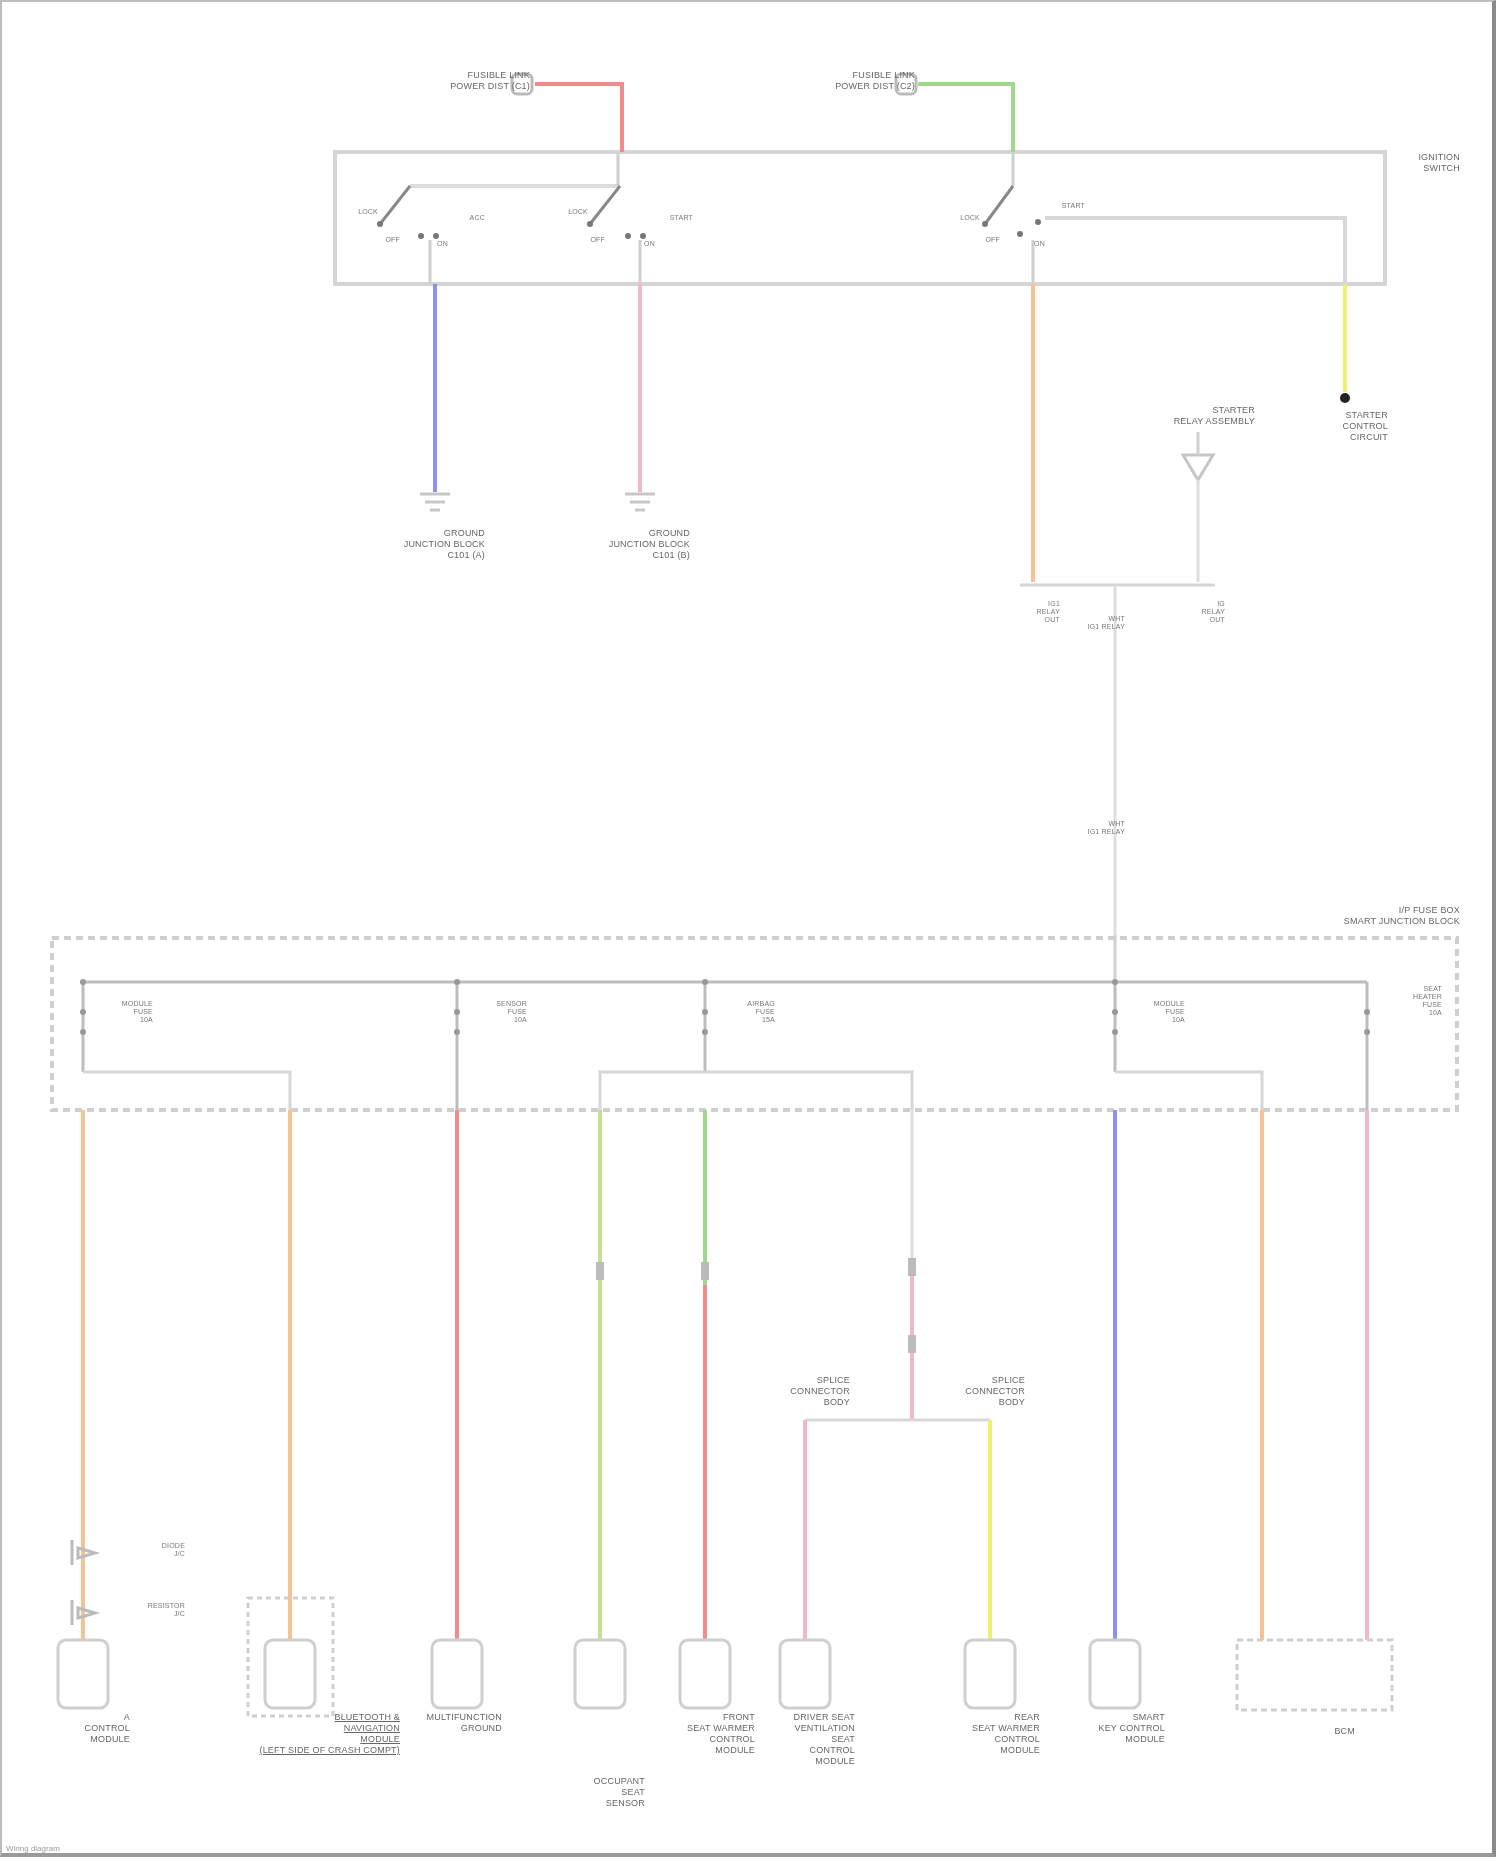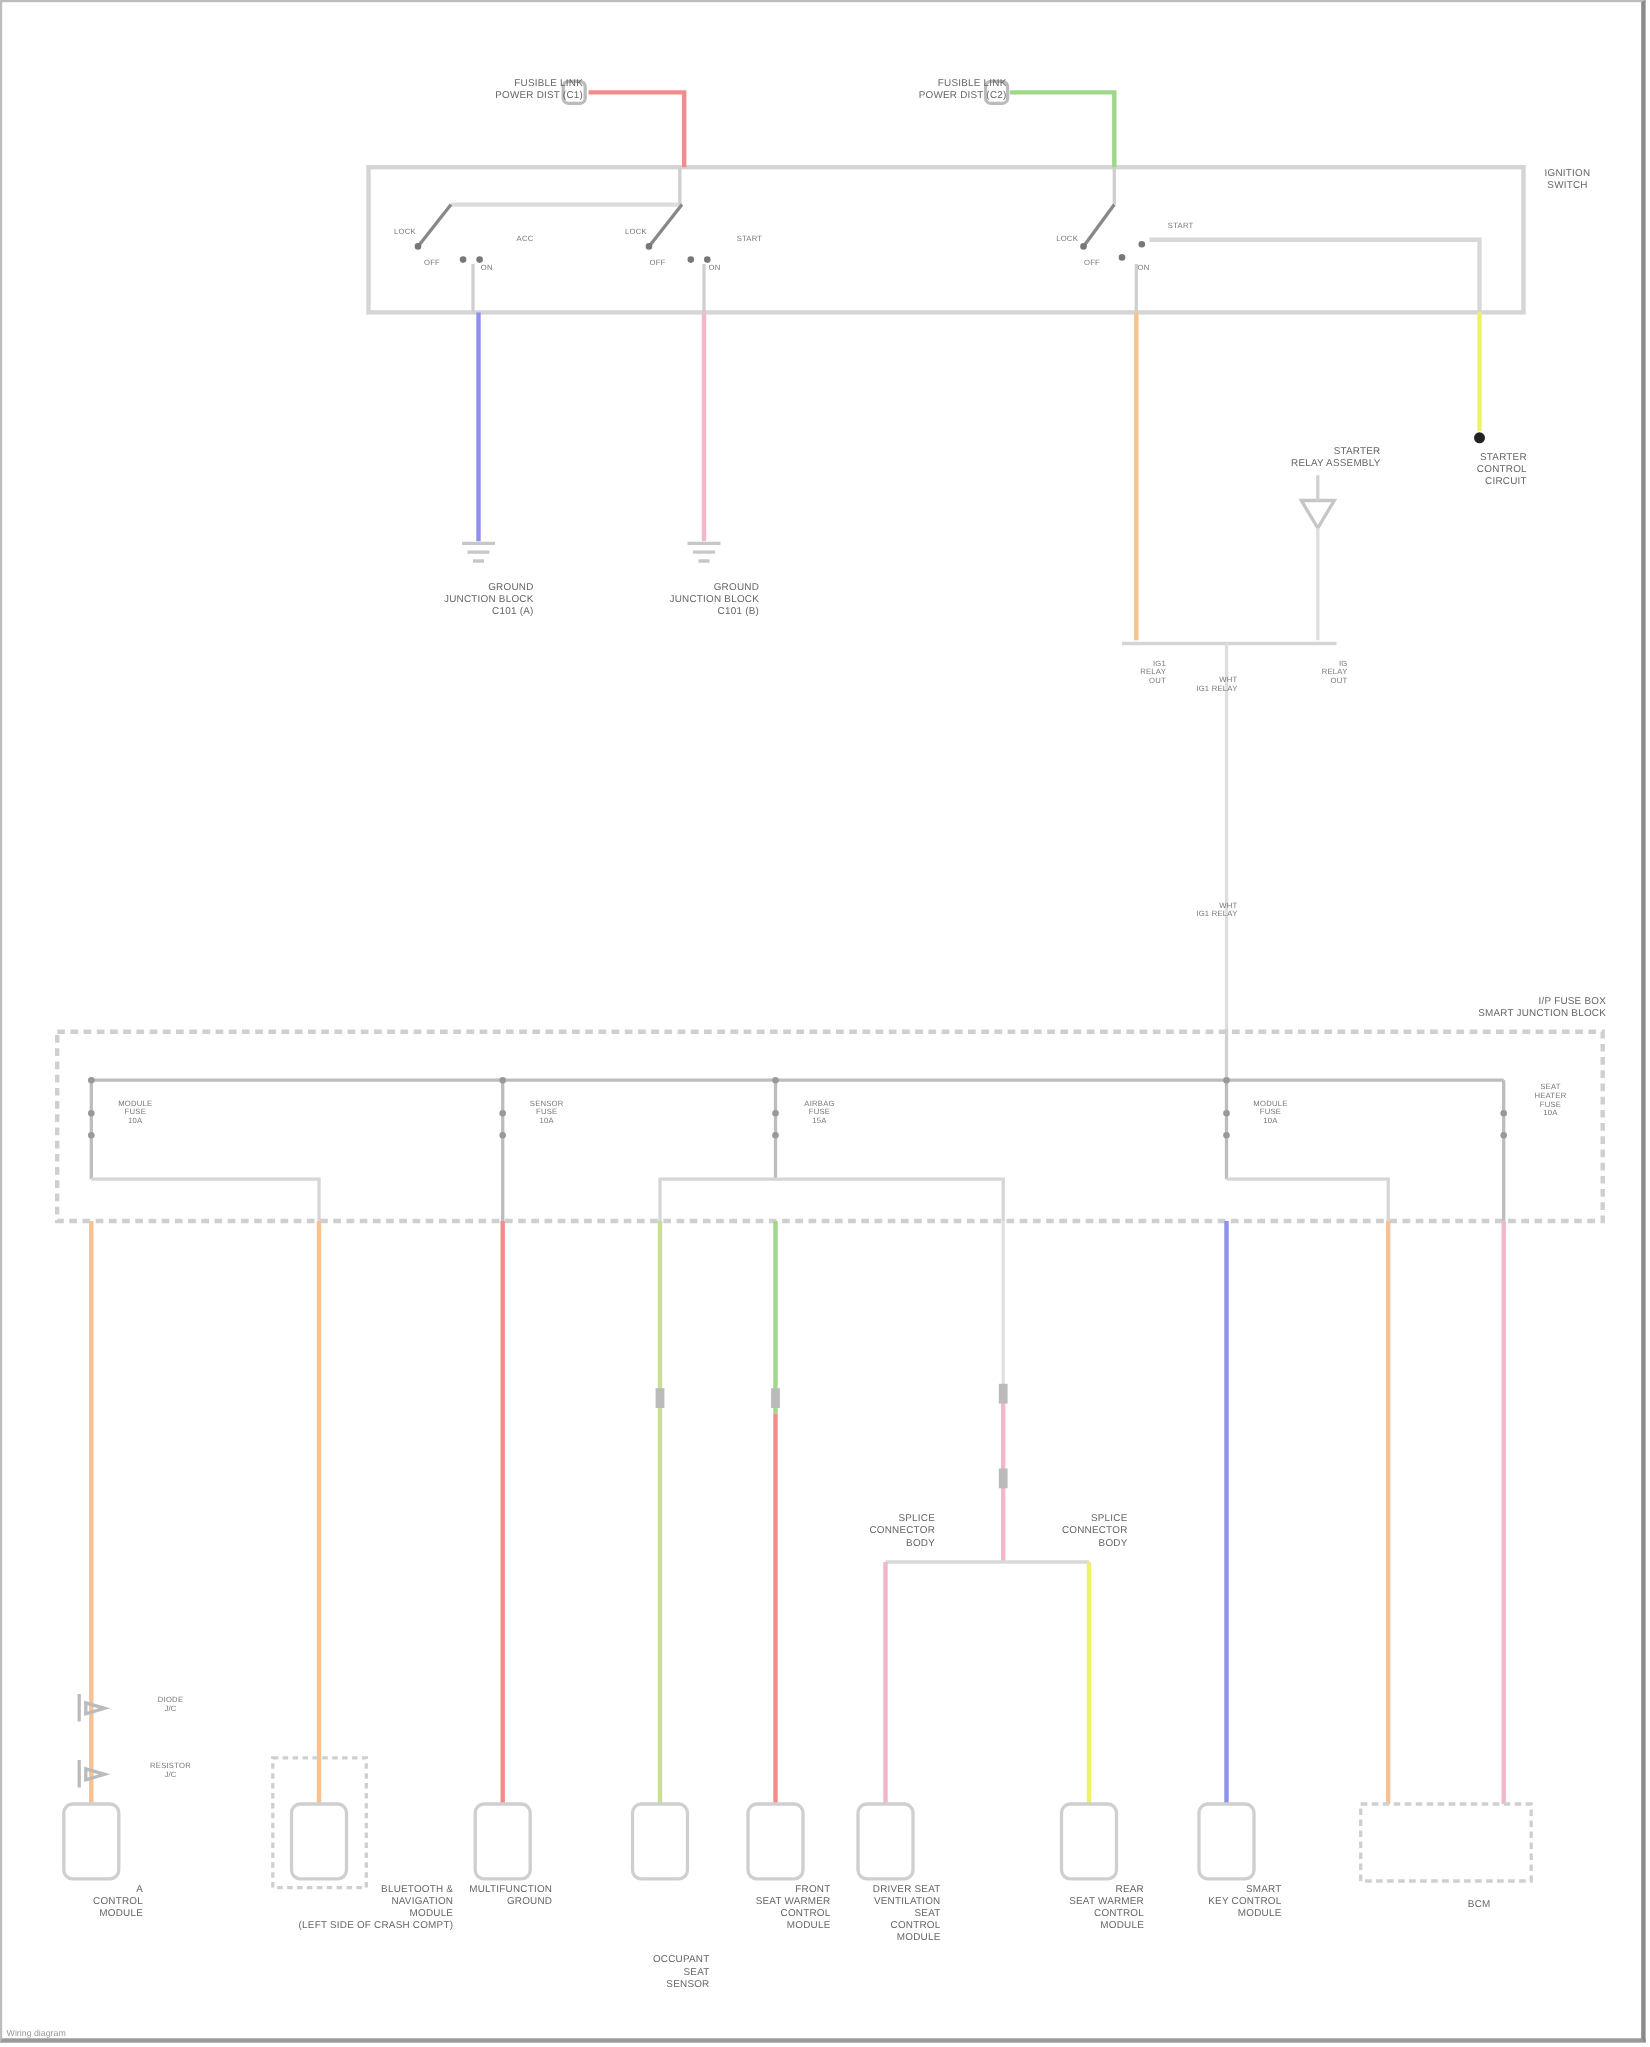--- a/index.html
+++ b/index.html
@@ -1,20 +1,20 @@
 <!DOCTYPE html>
 <html><head>
 <meta charset="utf-8">
 <style>
   html,body{margin:0;padding:0;background:#fff;}
   body{width:1500px;height:1861px;position:relative;overflow:hidden;font-family:"Liberation Sans",sans-serif;}
   .frame{position:absolute;left:0;top:0;width:1496px;height:1857px;border:2px solid #bdbdbd;border-right:4px solid #8a8a8a;border-bottom:4px solid #9a9a9a;box-sizing:border-box;}
   svg{position:absolute;left:0;top:0;}
   .lbl{position:absolute;font-size:9px;line-height:11px;color:#666;text-align:right;white-space:pre-line;letter-spacing:0.2px;}
-  .lbl-l{text-align:center;}
+  .lbl-l{text-align:right;}
   .lbl-r{text-align:right;}
   .tiny{font-size:7px;line-height:8px;color:#777;}
   .footer{position:absolute;left:6px;bottom:8px;font-size:8px;color:#999;}
 </style>
 </head>
 <body>
 
 <div class="frame"></div>
 
 <svg width="1500" height="1861" viewBox="0 0 1500 1861">
@@ -215,21 +215,21 @@
 BODY</div>
 
 <div class="lbl lbl-l tiny" style="left:125px;top:1542px;width:60px;">DIODE
 J/C</div>
 <div class="lbl lbl-l tiny" style="left:125px;top:1602px;width:60px;">RESISTOR
 J/C</div>
 
 <div class="lbl" style="left:40px;top:1712px;width:90px;">A
 CONTROL
 MODULE</div>
-<div class="lbl" style="left:202px;top:1712px;width:210px;">BLUETOOTH &amp;
+<div class="lbl" style="left:190px;top:1712px;width:210px;text-decoration:underline;">BLUETOOTH &amp;
 NAVIGATION
 MODULE
 (LEFT SIDE OF CRASH COMPT)</div>
 <div class="lbl" style="left:412px;top:1712px;width:90px;">MULTIFUNCTION
 GROUND</div>
 <div class="lbl" style="left:555px;top:1764px;width:90px;margin-top:12px;">OCCUPANT
 SEAT
 SENSOR</div>
 <div class="lbl" style="left:655px;top:1712px;width:100px;">FRONT
 SEAT WARMER

